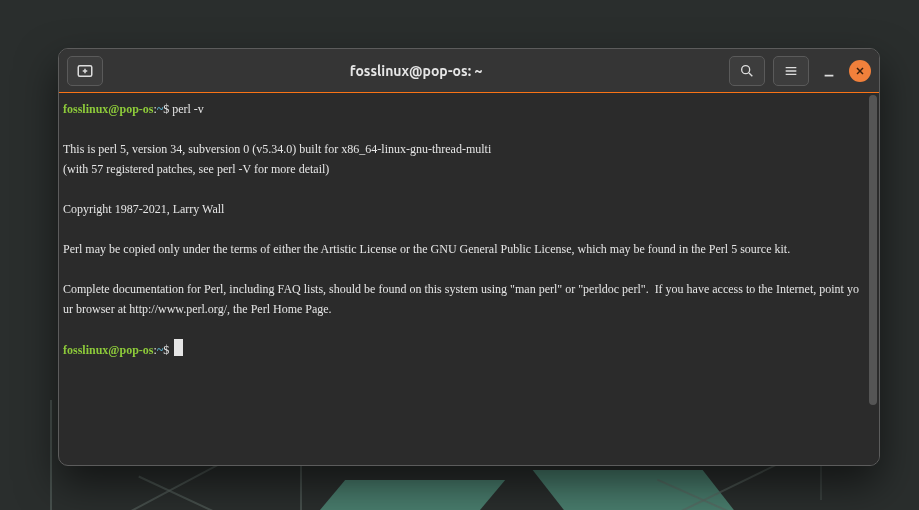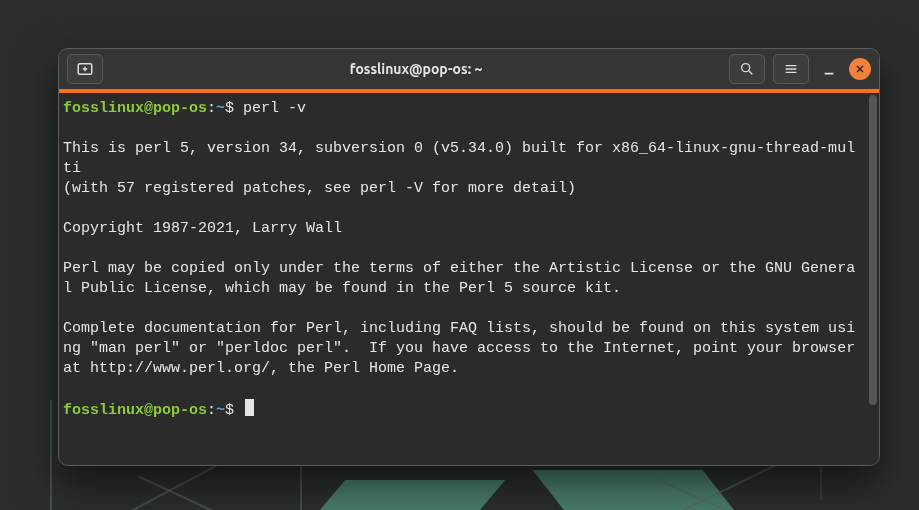--- a/index.html
+++ b/index.html
@@ -41,21 +41,21 @@
     z-index: 10;
     display: flex;
     flex-direction: column;
     overflow: hidden;
   }
   .titlebar {
     display: flex;
     align-items: center;
     height: 44px;
     background: #353535;
-    border-bottom: 4px solid #f97316;
+    border-bottom: 1px solid #f97316;
     padding: 0 8px;
     gap: 8px;
   }
   .tb-btn {
     background: #3d3d3d;
     border: 1px solid #5a5a5a;
     border-radius: 5px;
     height: 30px;
     width: 36px;
     display: flex;
@@ -100,22 +100,22 @@
   }
   .tb-close svg { width: 12px; height: 12px; }
   .terminal-body {
     flex: 1;
     position: relative;
     display: flex;
   }
   .terminal-content {
     flex: 1;
     padding: 6px 4px 6px 4px;
-    font-family: Liberation Mono, monospace;
-    font-size: 15px;
+    font-family: Liberation Serif, serif;
+    font-size: 12px;
     line-height: 20px;
     color: #e6e6e6;
     white-space: pre-wrap;
     word-break: break-all;
     overflow: hidden;
   }
   .scrollbar-track {
     width: 12px;
     background: #2b2b2b;
     position: relative;

